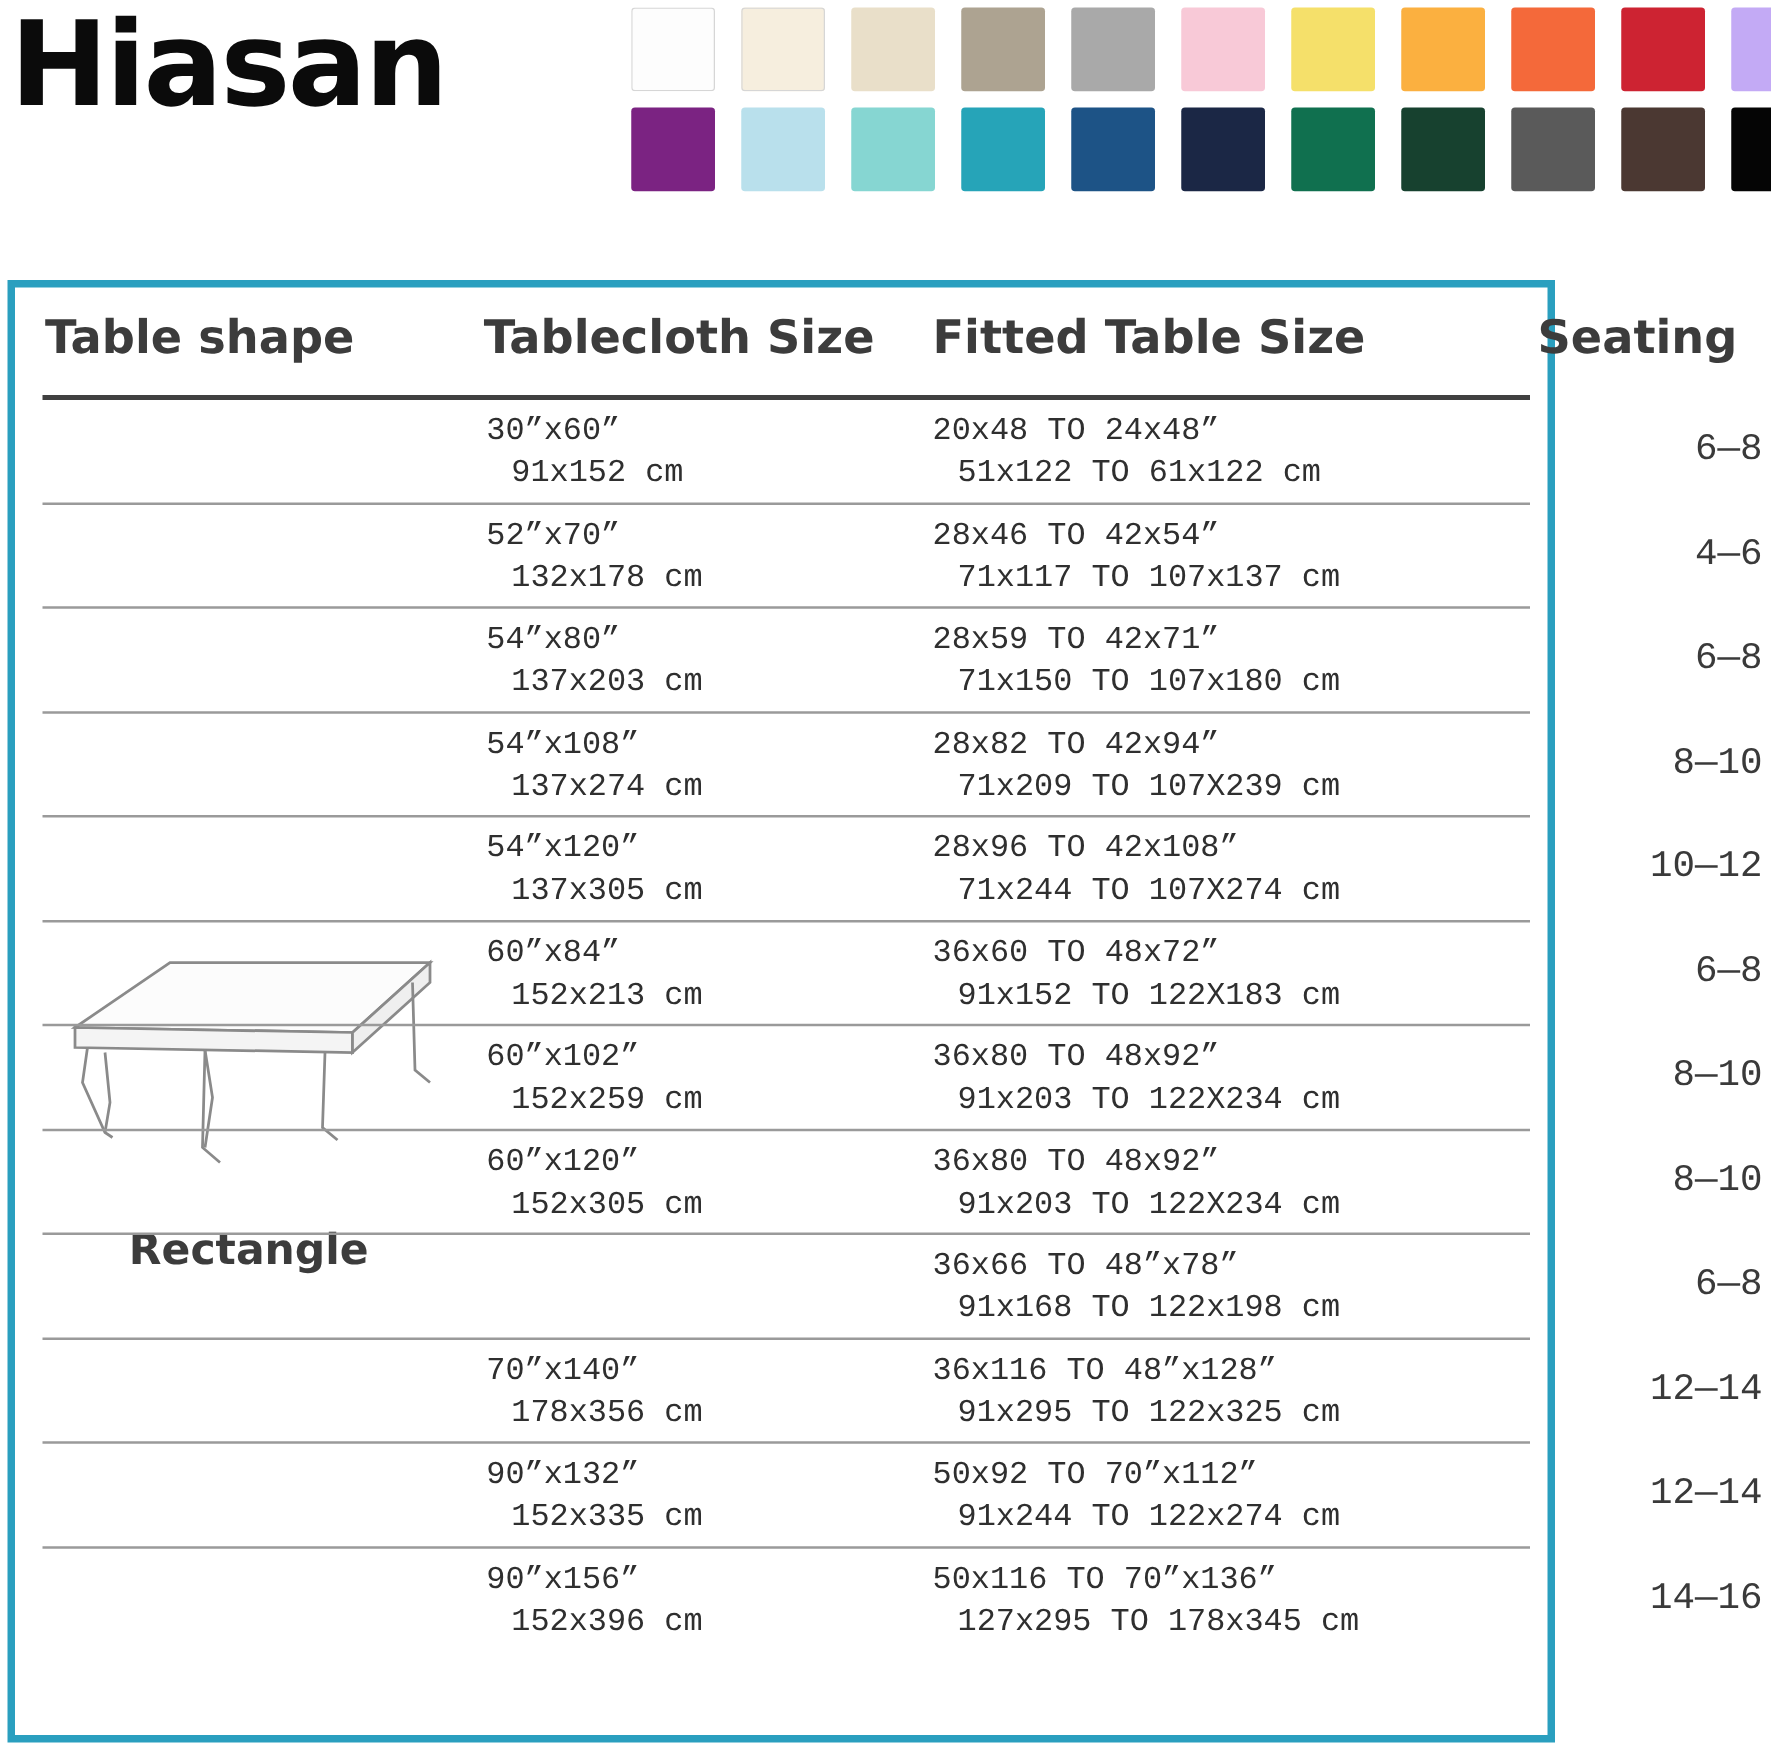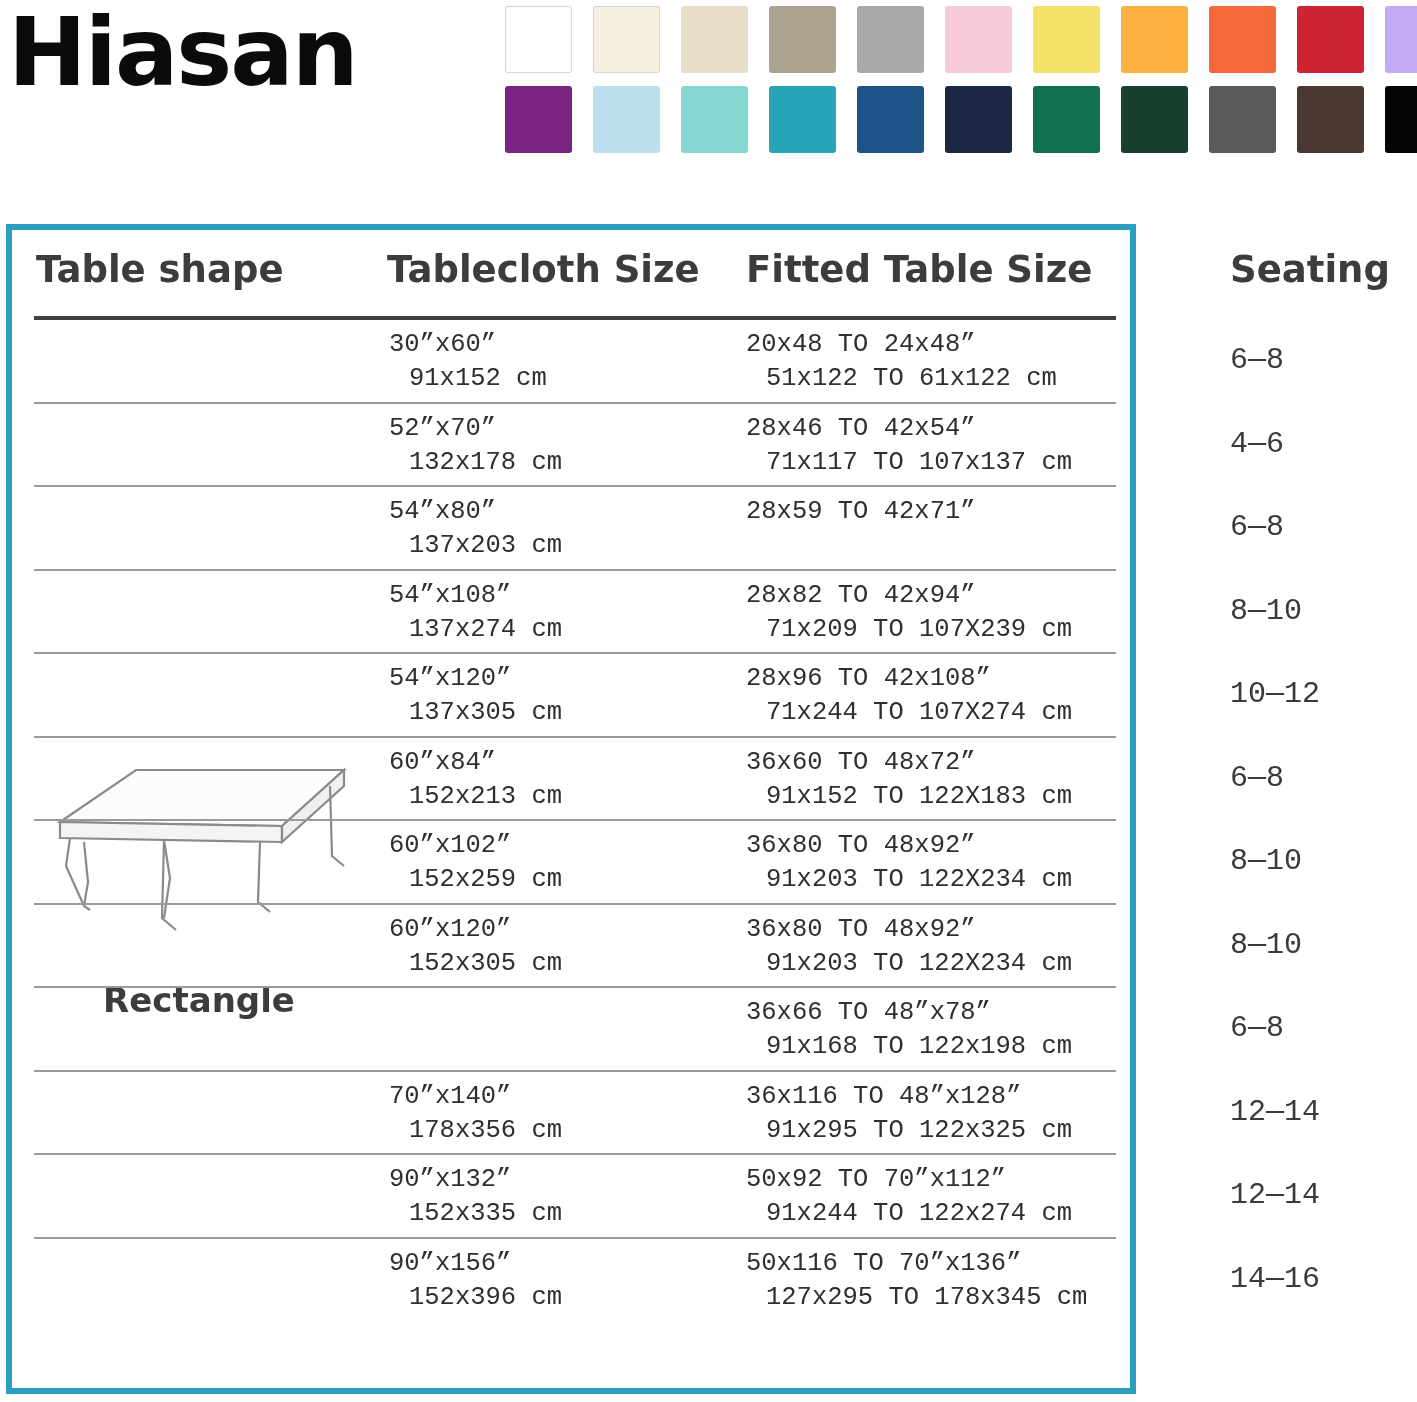--- a/index.html
+++ b/index.html
@@ -50,21 +50,21 @@
   }
   .swatch.edge {
     box-shadow: inset 0 0 0 1px #d6d6d6;
   }
 
   
   .frame {
     position: absolute;
     left: 6px;
     top: 224px;
-    width: 1130px;
+    width: 1238px;
     height: 1170px;
     border: 6px solid #2a9fbf;
     box-sizing: border-box;
     background: #ffffff;
   }
   .frame-inner {
     position: absolute;
     left: 22px;
     top: 18px;
     right: 14px;
@@ -111,21 +111,21 @@
     line-height: 1.35;
   }
   .cell.cloth  { left: 355px; top: 8px; }
   .cell.fitted { left: 712px; top: 8px; }
   .cell.seat   {
     left: 1196px;
     top: 20px;
     font-size: 30px;
     color: #3a3a3a;
     width: 180px;
-    text-align: left;
+    text-align: right;
   }
   .cell .line2 { display: block; margin-left: 20px; }
 
   
   .shape-col {
     position: absolute;
     left: 0;
     top: 0;
     width: 340px;
     bottom: 0;
@@ -240,20 +240,21 @@
         <div class="cell seat">4—6</div>
       </div>
 
       <div class="row">
         <div class="cell cloth">
           <span>54”x80”</span>
           <span class="line2">137x203 cm</span>
         </div>
         <div class="cell fitted">
           <span>28x59 TO 42x71”</span>
+          <span class="line2">71x150 TO 107x180 cm</span>
         </div>
         <div class="cell seat">6—8</div>
       </div>
 
       <div class="row">
         <div class="cell cloth">
           <span>54”x108”</span>
           <span class="line2">137x274 cm</span>
         </div>
         <div class="cell fitted">

